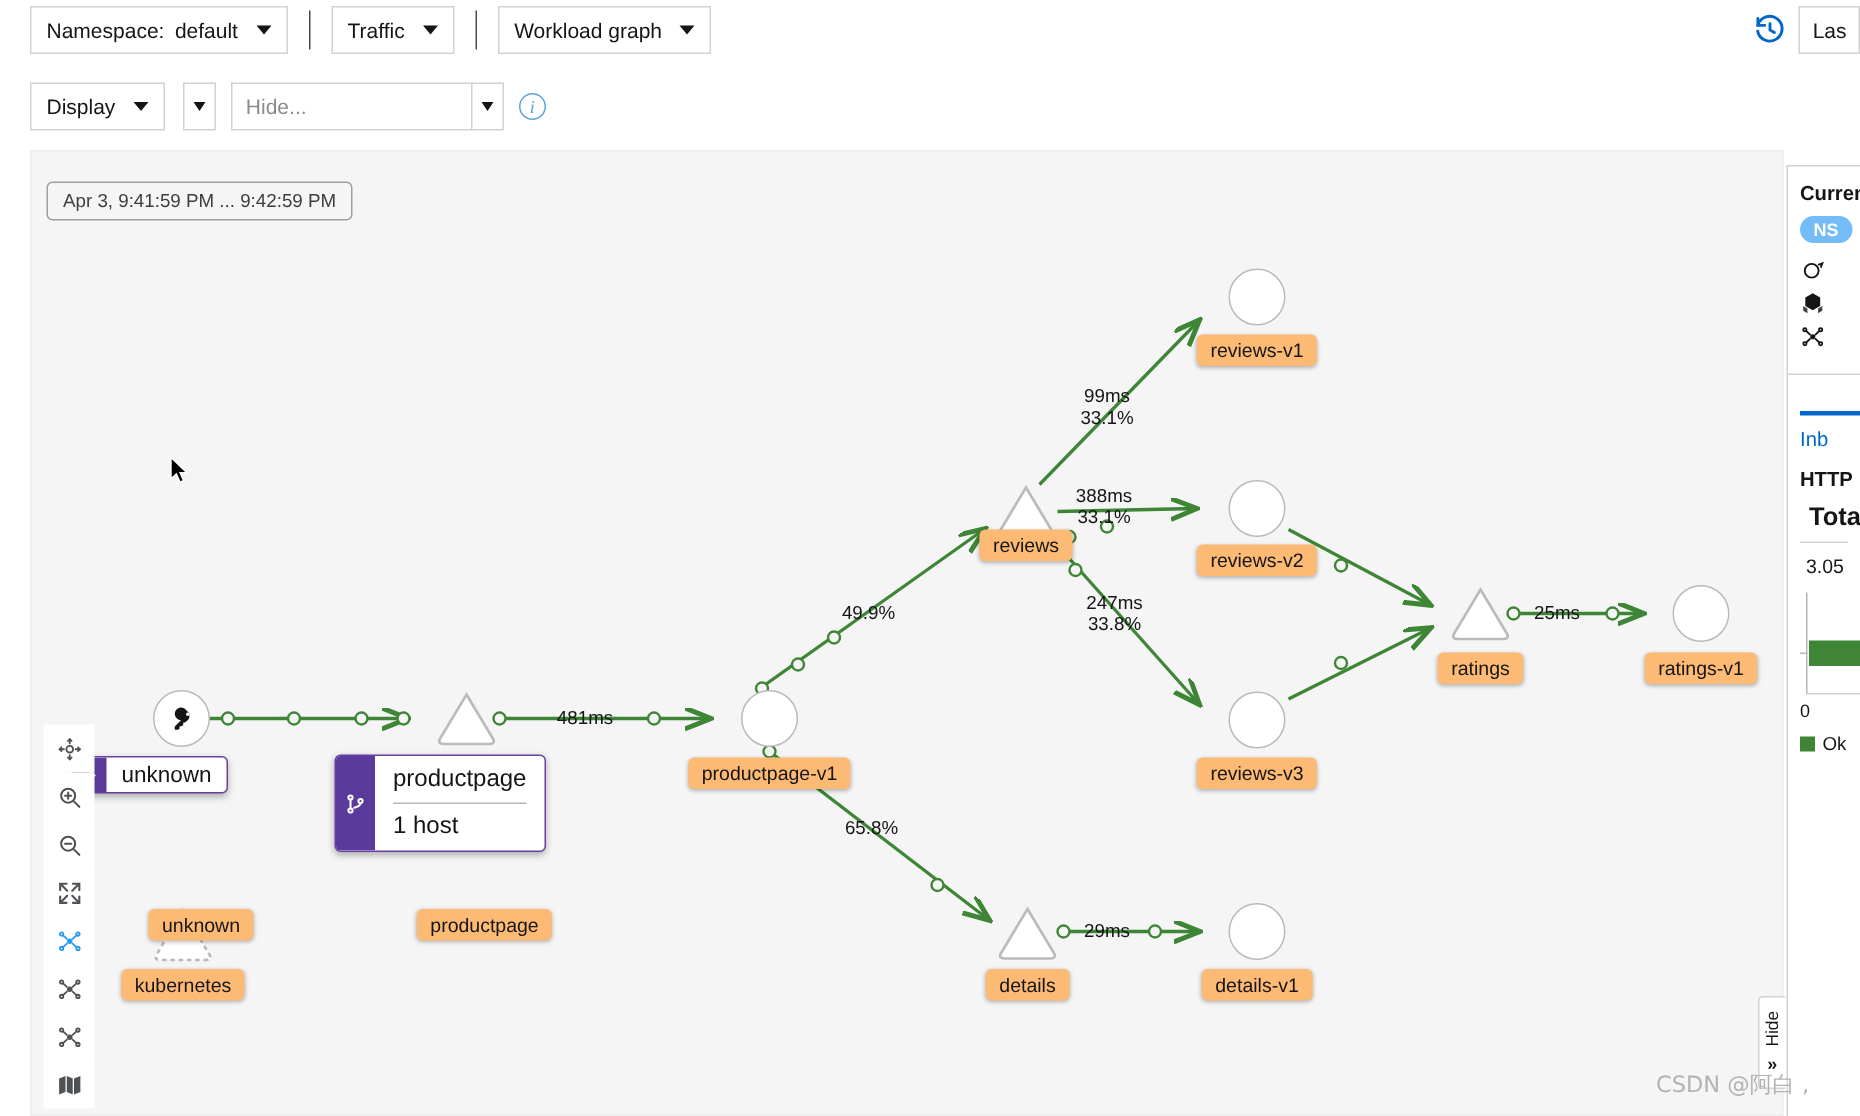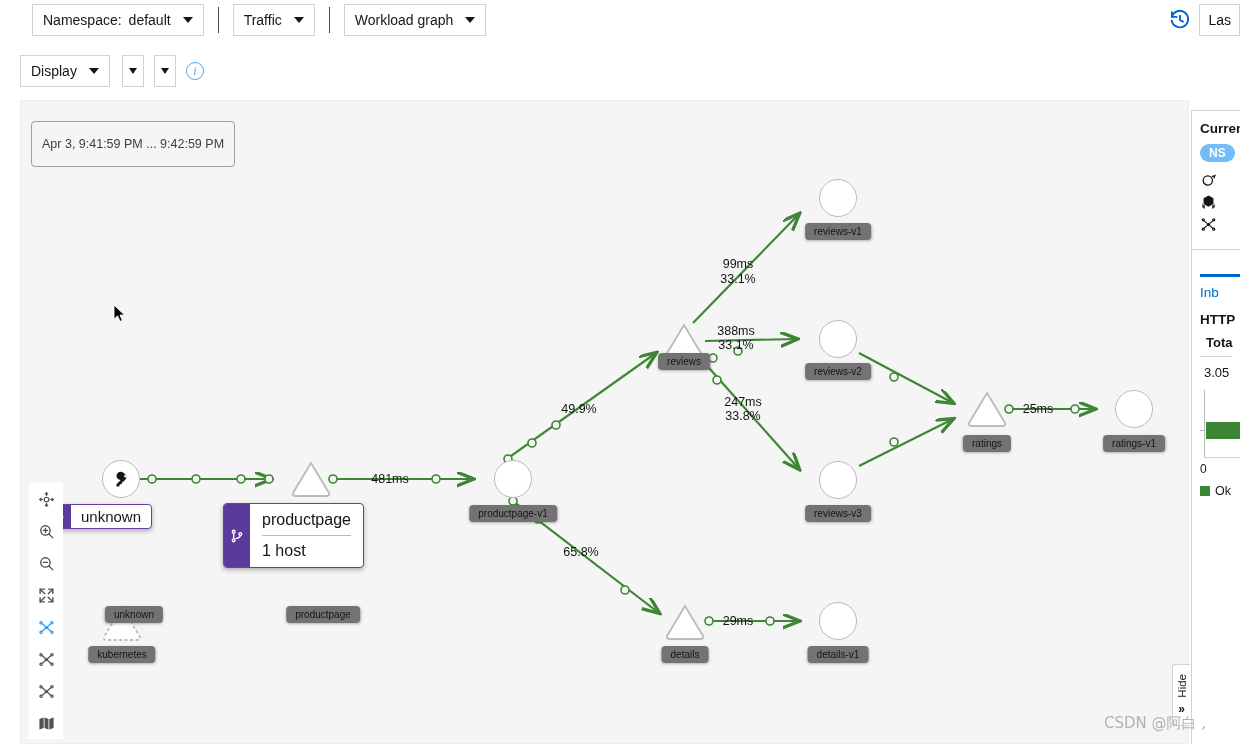--- a/index.html
+++ b/index.html
@@ -11,21 +11,21 @@
     font-family: "Liberation Sans", sans-serif;
   }
   #app { position: relative; width: 1240px; height: 744px; background: #fff; }
 
   
   .toolbar-row {
     position: absolute; left: 0; right: 0;
     display: flex; align-items: center;
     background: #fff;
   }
-  #row1 { top: 0; height: 40px; padding-left: 32px; }
+  #row1 { top: 0; height: 40px; padding-left: 20px; }
   #row2 { top: 52px; height: 38px; padding-left: 20px; }
 
   .ctrl {
     display: flex; align-items: center;
     height: 32px;
     border: 1px solid #d2d2d2;
     background: #fff;
     padding: 0 10px;
     font-size: 14px; color: #151515;
     white-space: nowrap;
@@ -98,33 +98,33 @@
     background: #f5f5f5;
     border: 1px solid #ededed;
     overflow: hidden;
   }
   #canvas-svg { position: absolute; inset: 0; }
 
   .time-chip {
     position: absolute; left: 10px; top: 20px;
     border: 1px solid #9e9e9e; border-radius: 4px;
     background: #f5f5f5;
-    padding: 15px 10px;
+    padding: 5px 10px;
     font-size: 12.5px; color: #3c3f42;
     white-space: nowrap;
   }
 
   
   .nlabel {
     position: absolute;
     transform: translate(-50%, 0);
-    background: #737373;
+    background: #fdba74;
     border-radius: 4px;
     padding: 3px 9px;
-    font-size: 10px; color: #151515;
+    font-size: 13px; color: #151515;
     white-space: nowrap;
     box-shadow: 0 1px 3px rgba(0,0,0,.28);
     cursor: pointer;
   }
 
   
   .tip-card {
     position: absolute;
     display: flex; align-items: stretch;
     background: #fff;
@@ -217,21 +217,21 @@
   .tabs-row { display: flex; padding-left: 8px; }
   .tab-active {
     padding: 8px 0 6px 0;
     font-size: 13.5px; color: #06c;
     border-top: 3px solid #06c;
     white-space: nowrap; cursor: pointer;
     width: 42px;
     margin-top: 24px;
   }
   .proto { padding: 6px 0 0 8px; font-size: 13.5px; font-weight: bold; color: #151515; white-space: nowrap; }
-  .totals { padding: 8px 0 0 14px; font-size: 13px; font-weight: bold; color: #151515; white-space: nowrap; }
+  .totals { padding: 8px 0 0 14px; font-size: 17px; font-weight: bold; color: #151515; white-space: nowrap; }
   .hr-thin { border-top: 1px solid #d2d2d2; margin: 6px 8px 0 8px; }
   .axis-max { padding: 8px 0 0 12px; font-size: 13px; color: #151515; white-space: nowrap; }
   .mini-chart { position: relative; margin: 10px 0 0 12px; width: 60px; height: 82px; }
   .mini-chart .yaxis { position: absolute; left: 0; top: 0; bottom: 14px; width: 1px; background: #b8b8b8; }
   .mini-chart .tick { position: absolute; left: -4px; width: 5px; height: 1px; background: #b8b8b8; top: 40px; }
   .mini-chart .bar {
     position: absolute; left: 2px; top: 32px; height: 17px;
     width: 56px; background: #3e8635;
   }
   .mini-chart .baseline { position: absolute; left: 0; bottom: 14px; width: 60px; height: 1px; background: #d2d2d2; }
@@ -305,20 +305,21 @@
     <div class="ctrl">
       <span>Display</span>
       <span class="caret"></span>
     </div>
     <div style="width:12px"></div>
     <div class="typeahead">
       <div class="tbtn"></div>
     </div>
     <div style="width:10px"></div>
     <div class="typeahead">
+      <input type="text" placeholder="Hide..." style="">
       <div class="tbtn"></div>
     </div>
     <div class="info-icon">i</div>
   </div>
 
   <div id="canvas">
 
     <div class="time-chip">Apr 3, 9:41:59 PM ... 9:42:59 PM</div>
 
     <svg id="canvas-svg" width="1169" height="644" viewBox="0 0 1169 644">

